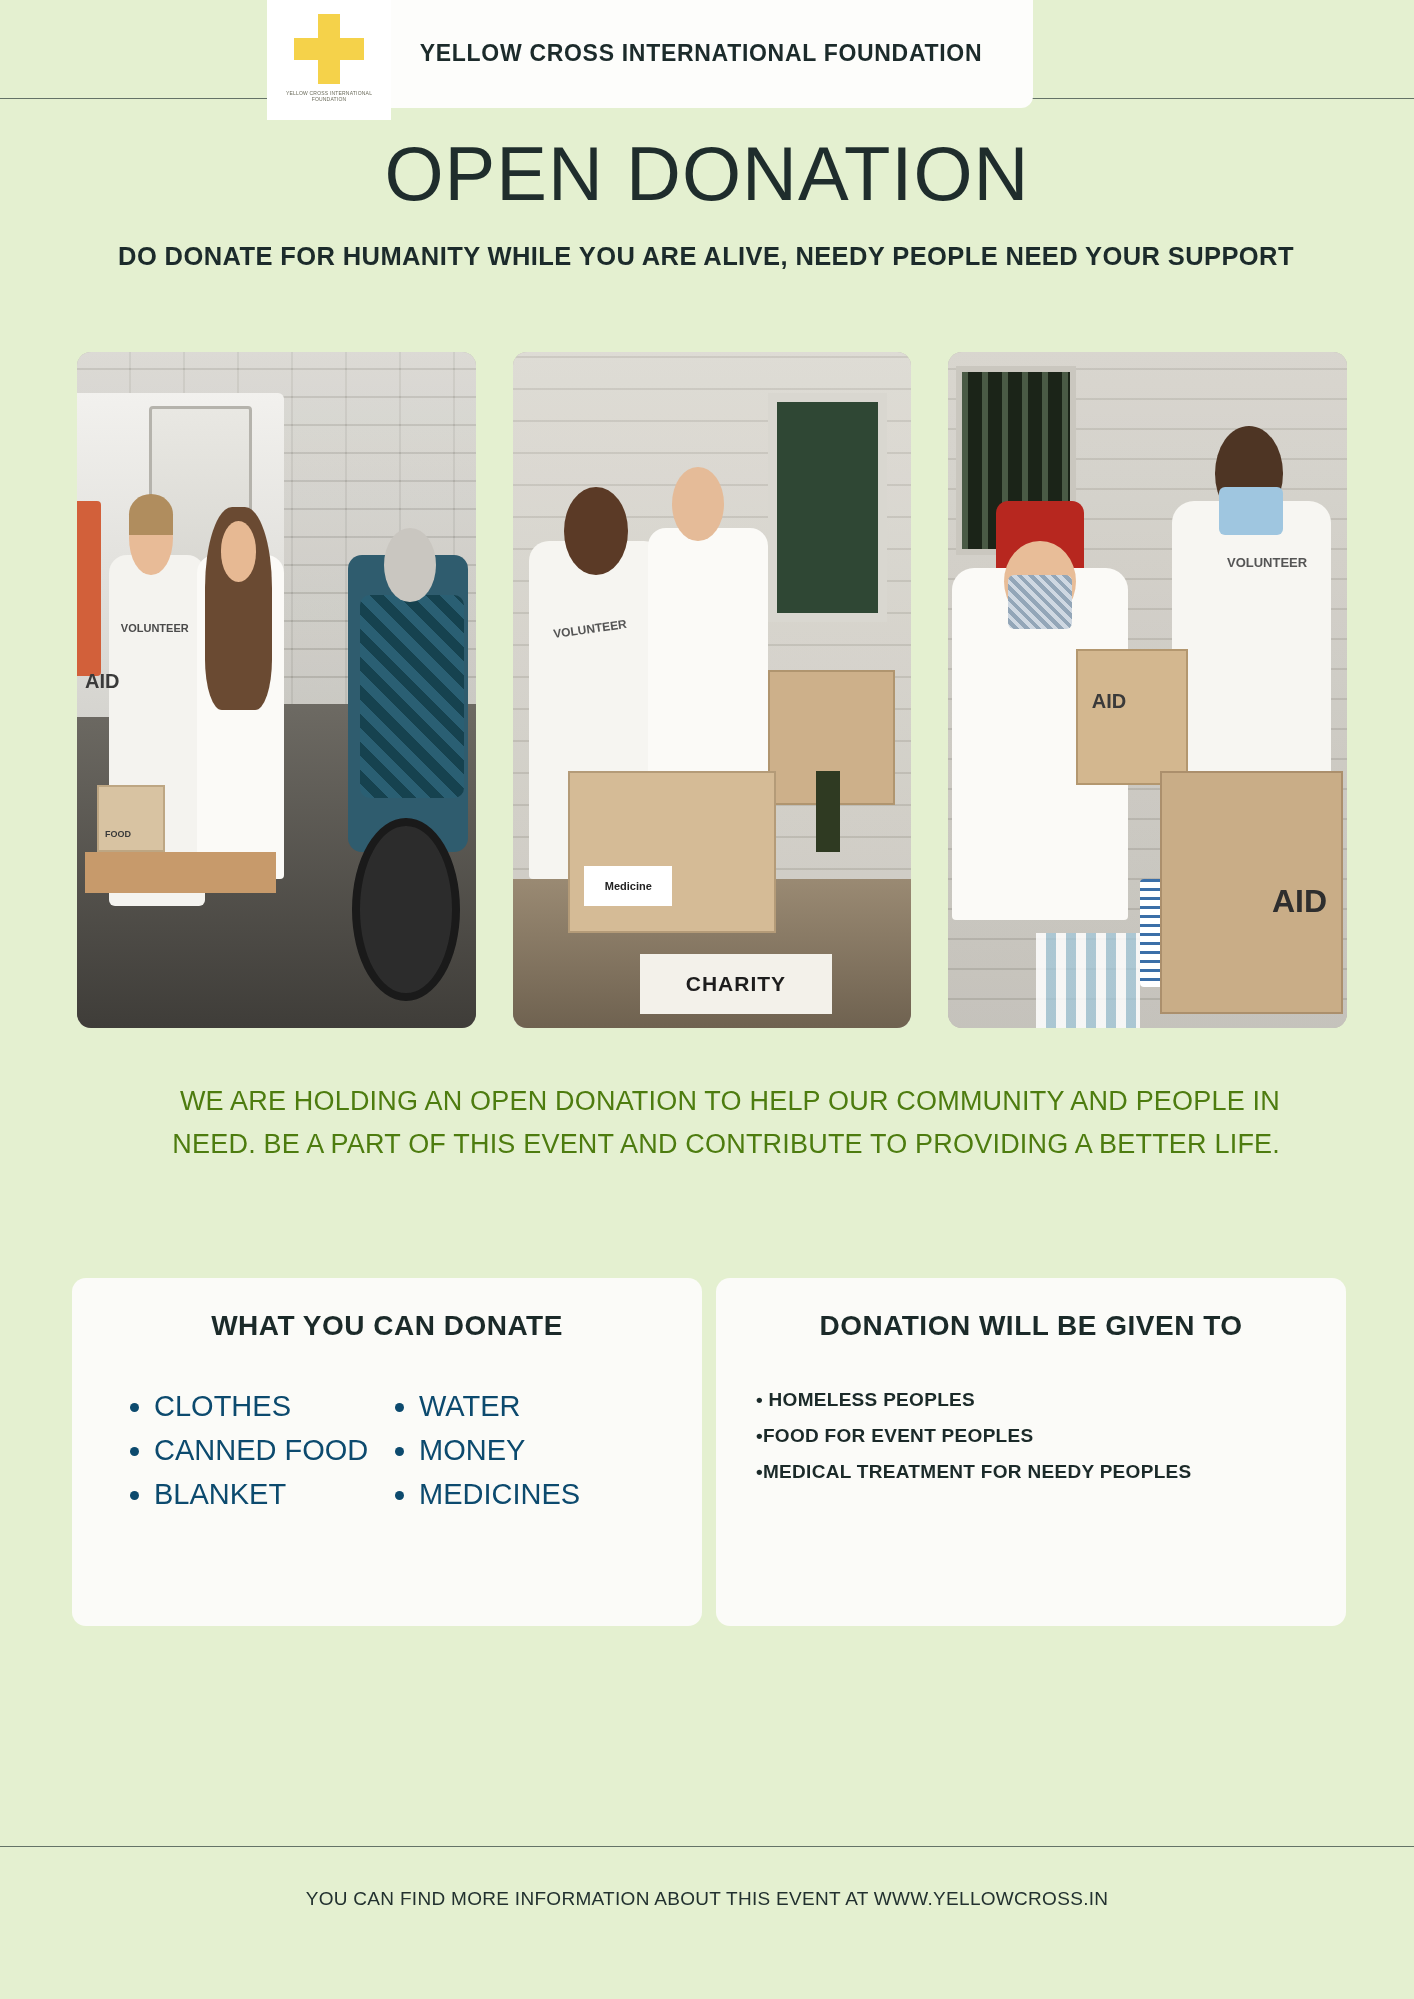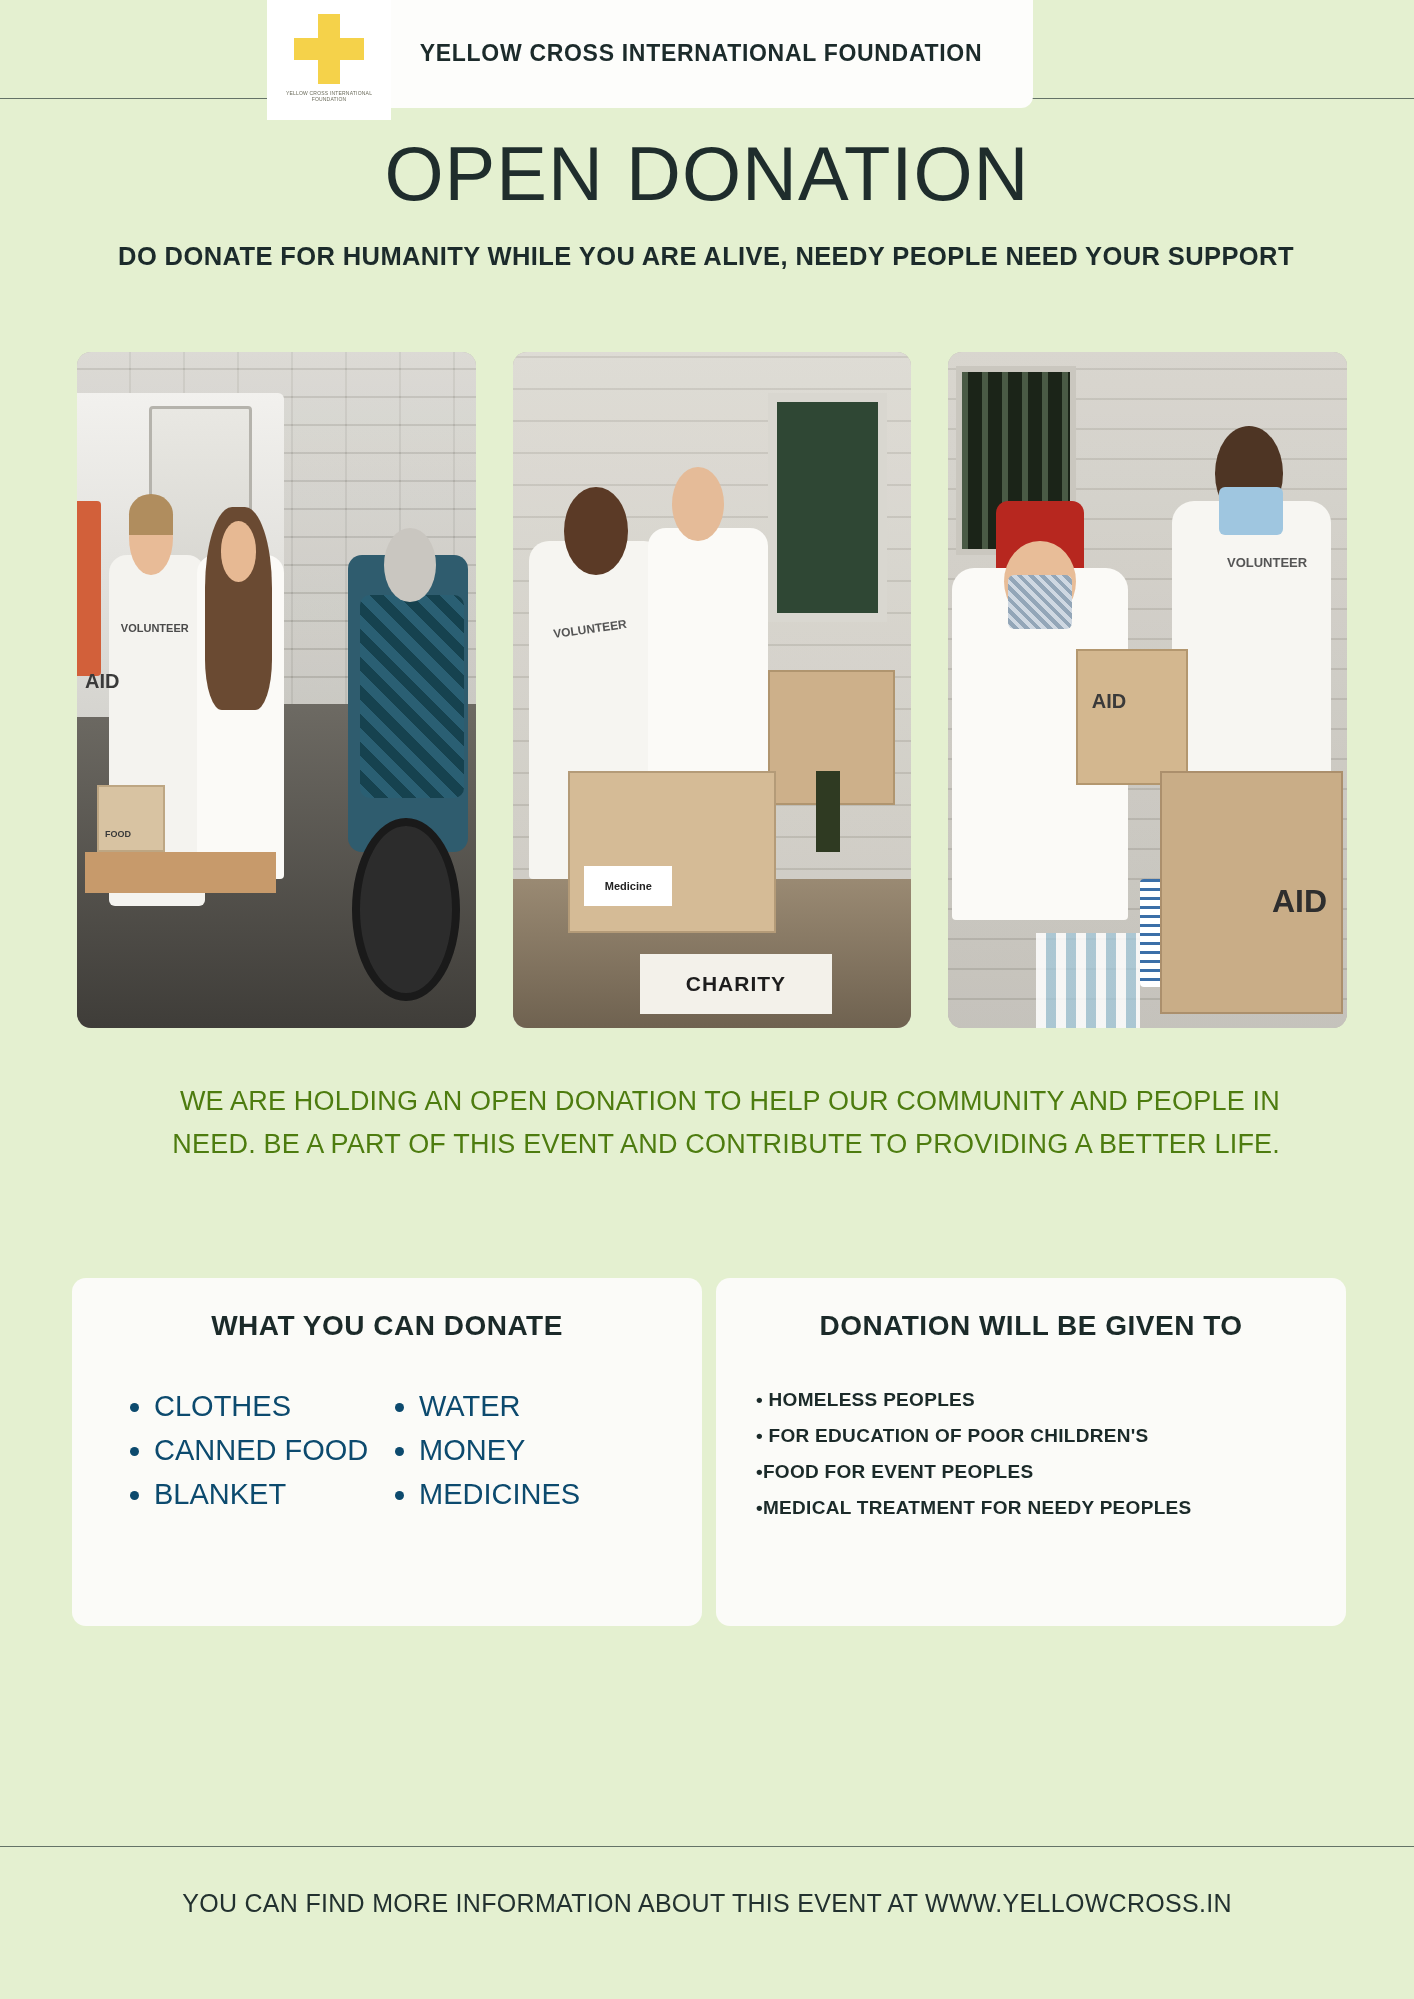--- a/index.html
+++ b/index.html
@@ -335,21 +335,21 @@
     top: 1846px;
     height: 1px;
     background: #3a4a44;
     opacity: .75;
   }
   .footer-text {
     position: absolute;
     top: 1885px;
     left: 0; right: 0;
     text-align: center;
-    font-size: 25px;
+    font-size: 19px;
     font-weight: 300;
     line-height: 1.45;
     color: #22312f;
     letter-spacing: .3px;
   }
 </style>
 </head>
 <body>
 
 <div class="poster">
@@ -444,21 +444,20 @@
         <li>MONEY</li>
         <li>MEDICINES</li>
       </ul>
     </div>
   </div>
 
   <div class="card card-given">
     <div class="card-title">DONATION WILL BE GIVEN TO</div>
     <div class="given-list">
       <div>• HOMELESS PEOPLES</div>
-      <div>• FOR EDUCATION OF POOR CHILDREN'S</div>
       <div>•FOOD FOR EVENT PEOPLES</div>
       <div>•MEDICAL TREATMENT FOR NEEDY PEOPLES</div>
     </div>
   </div>
 
 
 
   <div class="footer-rule"></div>
   <div class="footer-text">YOU CAN FIND MORE INFORMATION ABOUT THIS EVENT AT WWW.YELLOWCROSS.IN</div>
 

